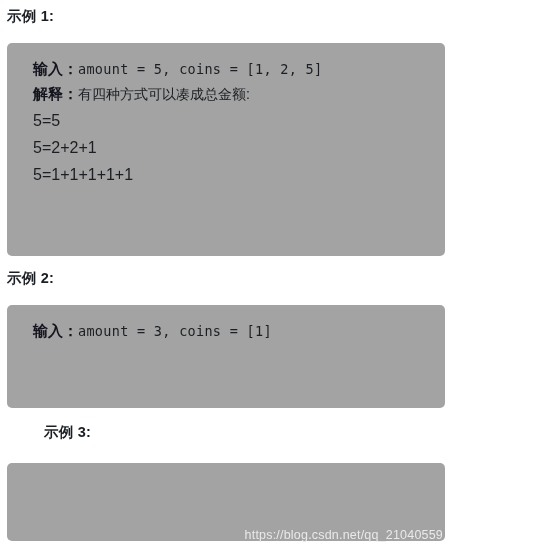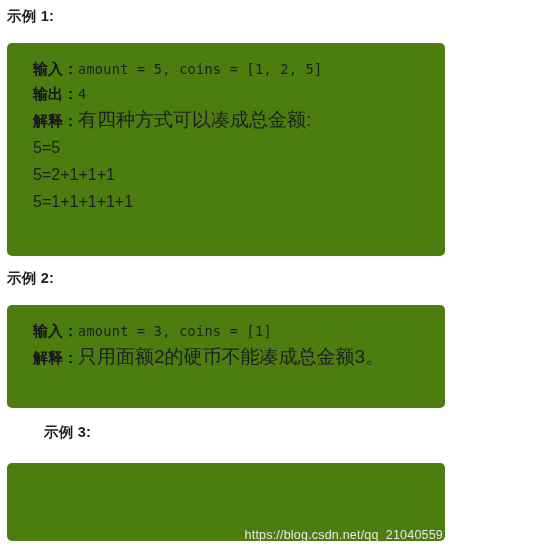--- a/index.html
+++ b/index.html
@@ -27,21 +27,21 @@
     font-family: "Liberation Sans", "DejaVu Sans", sans-serif;
     font-weight: bold;
     font-size: 14.5px;
     color: #1b1f23;
     letter-spacing: 0.2px;
     padding-left: 7px;
     line-height: 1.2;
   }
 
   .code-block {
-    background: #4d7c0f;
+    background: #a3a3a3;
     border-radius: 5px;
     margin-left: 7px;
     margin-right: 4px;
     padding: 14px 0 14px 26px;
     box-sizing: border-box;
     position: relative;
   }
 
   .io-line {
     font-size: 14px;
@@ -60,21 +60,21 @@
 
   .io-value {
     font-family: "DejaVu Sans Mono", "Liberation Mono", monospace;
     font-size: 13.5px;
     color: #1b1f23;
     letter-spacing: 0.3px;
   }
 
   .io-value-cjk {
     font-family: "Liberation Sans", "DejaVu Sans", sans-serif;
-    font-size: 19px;
+    font-size: 14px;
     color: #1b1f23;
   }
 
   .eq-line {
     font-family: "Liberation Sans", "DejaVu Sans", sans-serif;
     font-size: 16px;
     line-height: 27px;
     color: #1b1f23;
     white-space: nowrap;
   }
@@ -104,38 +104,32 @@
 
 <div class="page">
 
   <div class="section-heading" id="heading-1">示例 1:</div>
 
   <div class="code-block" id="block-1">
     <div class="io-line">
       <span class="io-label">输入：</span><span class="io-value">amount = 5, coins = [1, 2, 5]</span>
     </div>
     <div class="io-line">
-      <span class="io-label">输出：</span><span class="io-value">4</span>
-    </div>
-    <div class="io-line">
       <span class="io-label">解释：</span><span class="io-value-cjk">有四种方式可以凑成总金额:</span>
     </div>
     <div class="eq-line">5=5</div>
-    <div class="eq-line">5=2+1+1+1</div>
+    <div class="eq-line">5=2+2+1</div>
     <div class="eq-line">5=1+1+1+1+1</div>
   </div>
 
   <div class="section-heading" id="heading-2">示例 2:</div>
 
   <div class="code-block" id="block-2">
     <div class="io-line">
       <span class="io-label">输入：</span><span class="io-value">amount = 3, coins = [1]</span>
-    </div>
-    <div class="io-line">
-      <span class="io-label">解释：</span><span class="io-value-cjk">只用面额2的硬币不能凑成总金额3。</span>
     </div>
   </div>
 
   <div class="section-heading" id="heading-3">示例 3:</div>
 
   <div class="code-block" id="block-3">
   </div>
 
   <div class="watermark">https://blog.csdn.net/qq_21040559</div>
 

